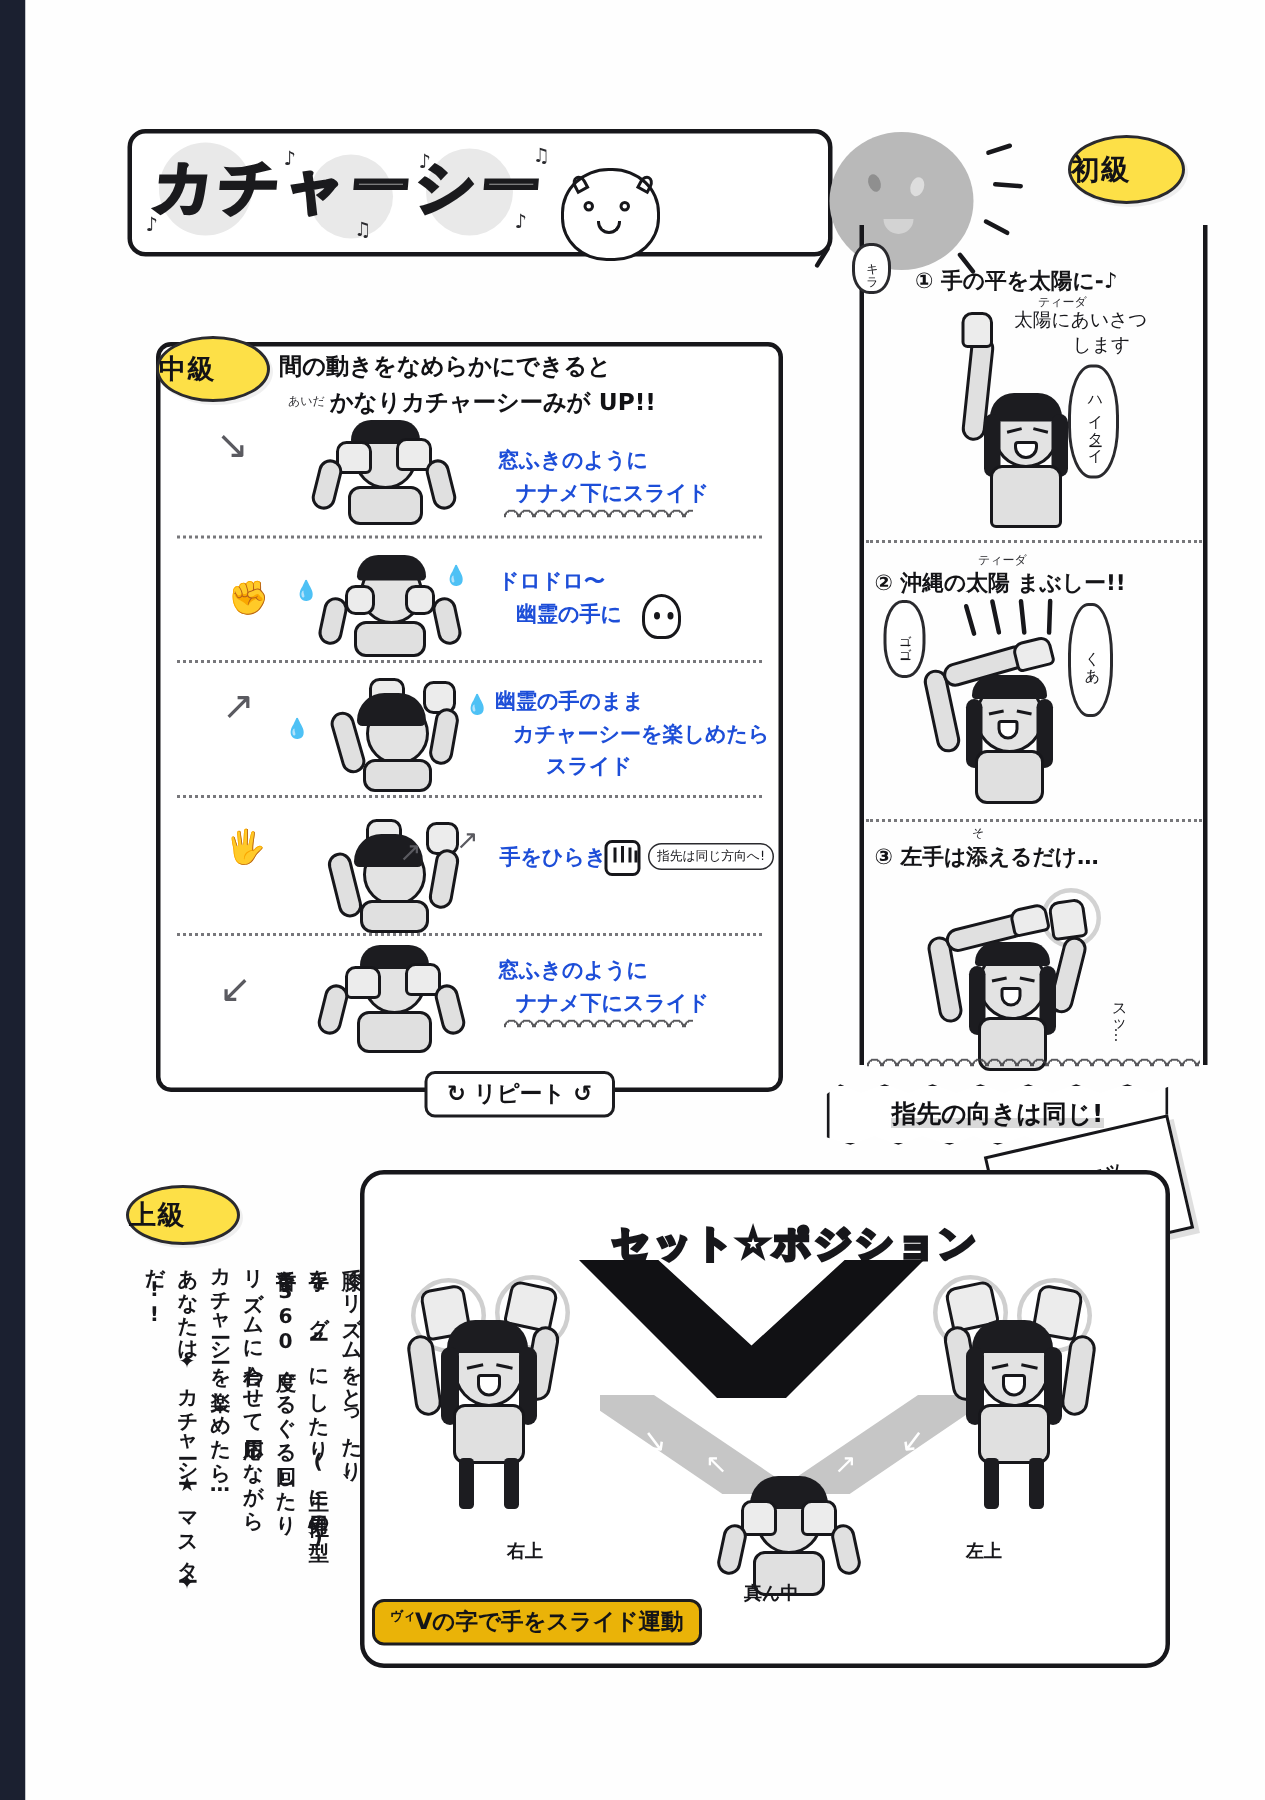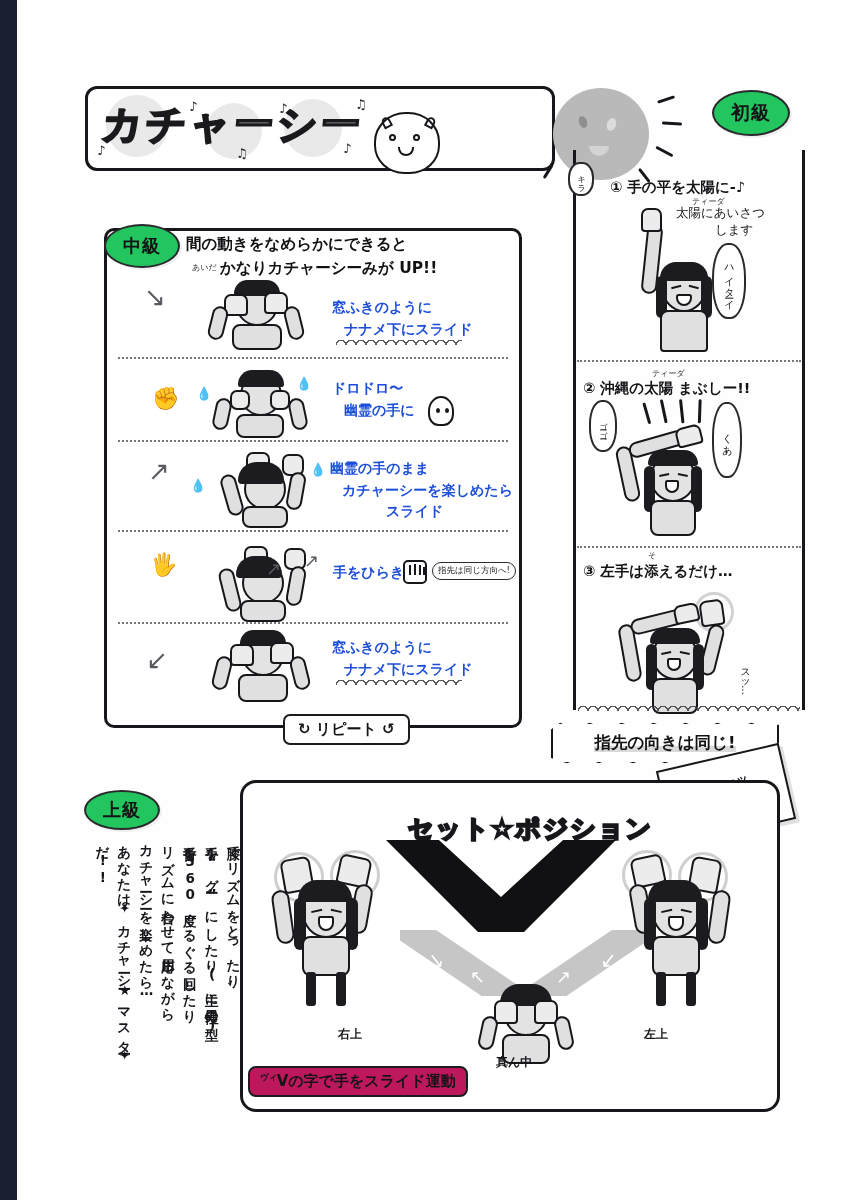--- a/index.html
+++ b/index.html
@@ -29,22 +29,22 @@
   .rough-box {
     position: absolute;
     border: 3px solid #17171b;
     border-radius: 14px;
     background: #fff;
   }
   .badge {
     position: absolute;
     border: 2.5px solid #2a2a2e;
     border-radius: 50%;
-    background: #22c55e;
-    display: flex; align-items: center; justify-content: center;
+    background: #fde047;
+    display: flex; align-items: center; justify-content: flex-start;
     font-weight: 700;
     letter-spacing: 1px;
     color: #131316;
     box-shadow: 2px 2px 0 rgba(0,0,0,.06);
   }
   .hl { background: linear-gradient(transparent 62%, #d9d9d9 62%, #d9d9d9 92%, transparent 92%); }
 
   
   #banner {
     left: 85px; top: 86px; width: 470px; height: 85px;
@@ -126,21 +126,21 @@
   
   #panel-mid {
     left: 104px; top: 228px; width: 418px; height: 500px;
     border-width: 3px; border-radius: 10px;
     background:#fff;
   }
   #mid-heading { position:absolute; left: 186px; top: 232px; font-size: 15.5px; font-weight:700; color:#121215; line-height:1.55; }
   #mid-heading .l2 { display:block; margin-left: 34px; }
   .row-text { position: absolute; font-size: 14px; line-height: 1.55; color:#1d4ed8; font-weight: 600; font-family: Liberation Serif, serif; }
   .row-text .ind { display:block; margin-left: 12px; }
-  .row-text .ind2 { display:block; margin-left: 56px; }
+  .row-text .ind2 { display:block; margin-left: 34px; }
   .wavy {
     position:absolute; height: 9px; width: 132px;
     background: radial-gradient(circle at 5px 9px, transparent 4px, #3a3a3e 4px, #3a3a3e 5.2px, transparent 5.4px) repeat-x;
     background-size: 10px 9px;
     opacity:.85;
   }
   .cue-icon { position:absolute; font-size: 22px; color:#5d5d62; }
   .arrow-ic { position:absolute; font-size: 26px; color:#5a5a60; }
   .pill {
     position:absolute; border:1.6px solid #2a2a2e; border-radius: 10px;
@@ -192,21 +192,21 @@
     background:#111114;
     clip-path: polygon(0% 0%, 23% 0%, 50% 62%, 77% 0%, 100% 0%, 60% 100%, 40% 100%);
   }
   .grayv {
     position:absolute; background:#c6c6c6;
   }
   .pos-label { position:absolute; font-size: 12px; font-weight:700; color:#17171b; }
   #vcaption {
     position:absolute; left: 248px; top: 1066px;
     border: 2.6px solid #1c1c20; border-radius: 8px;
-    background:#be185d; padding: 4px 10px;
+    background:#eab308; padding: 4px 10px;
     font-size: 15px; font-weight:700; color:#141417; white-space:nowrap;
   }
   #vcaption .rb { font-size: 8.5px; display:inline-block; vertical-align: 6px; margin-right:-6px; }
 
   
   #badge-adv { left: 84px; top: 790px; width: 76px; height: 40px; font-size: 18px; }
   #adv-text {
     position:absolute; left: 76px; top: 836px;
     height: 272px; width: 168px;
     writing-mode: vertical-rl; text-orientation: upright;

